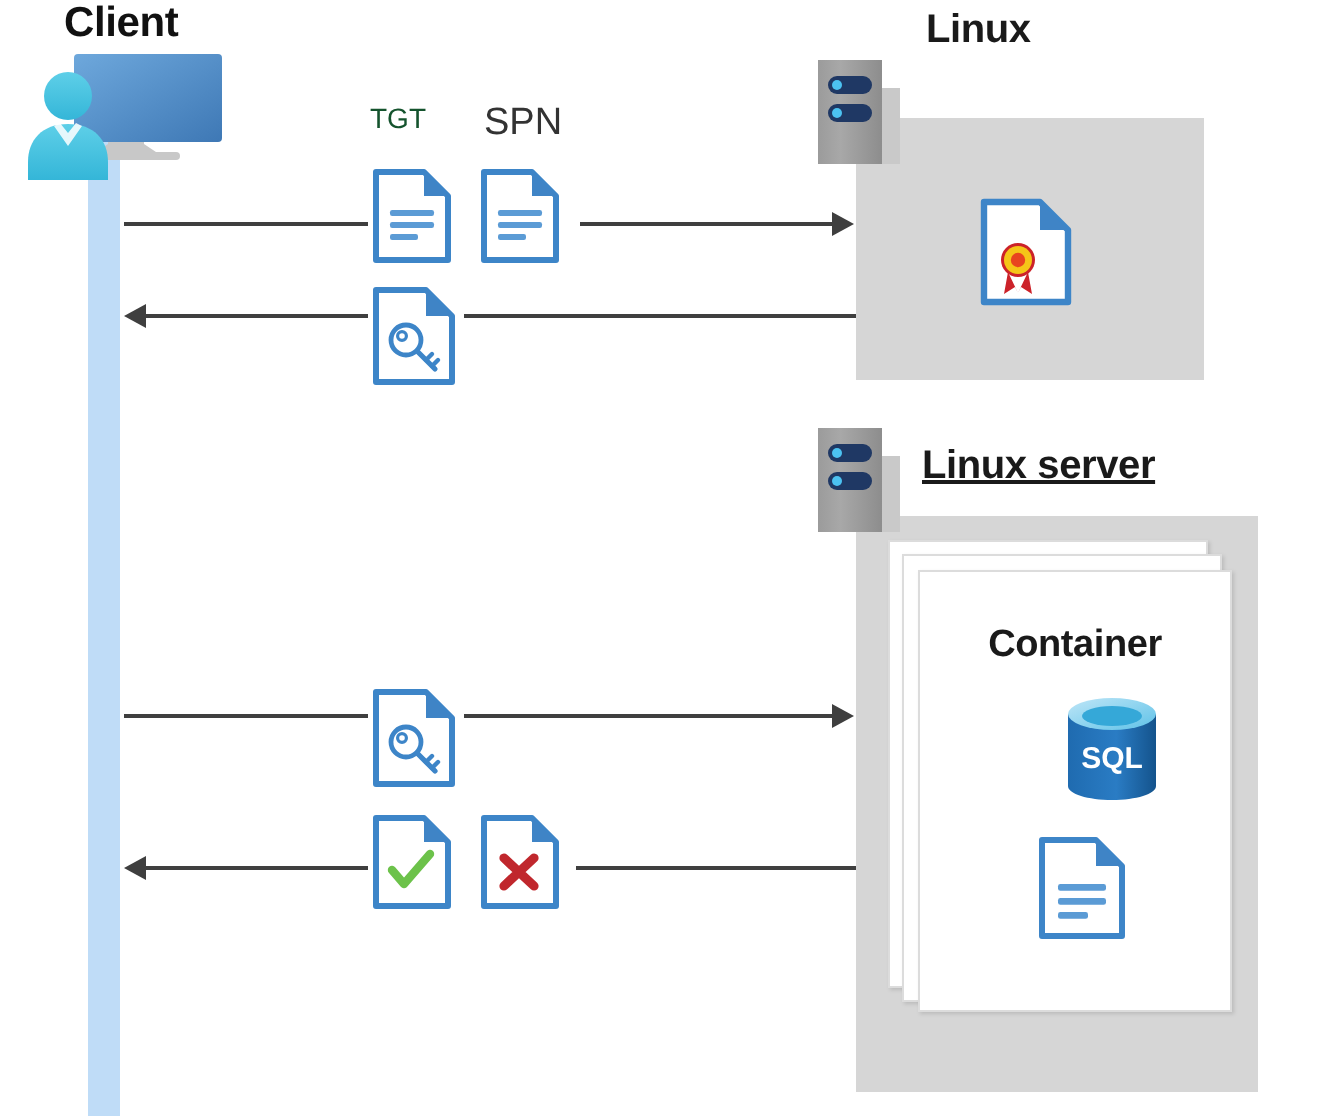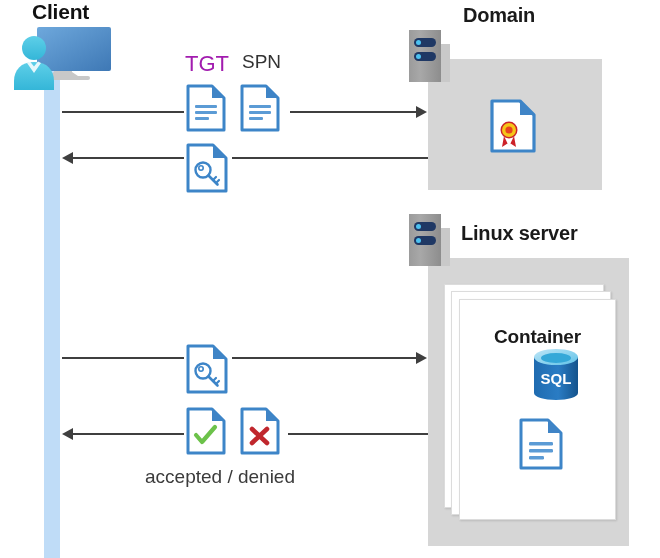--- a/index.html
+++ b/index.html
@@ -49,38 +49,39 @@
     line-height: 26px;
     letter-spacing: -0.2px;
   }
   .title-linux {
     left: 461px;
     top: 222px;
     font-size: 20px;
     font-weight: bold;
     color: #1a1a1a;
     letter-spacing: -0.2px;
+    text-decoration: underline;
   }
   .title-container {
     left: 0px;
     right: 0px;
     top: 26px;
     text-align: center;
     font-size: 19px;
     font-weight: bold;
     color: #1a1a1a;
     letter-spacing: -0.2px;
   }
 
   
   .lbl-tgt {
     left: 185px;
     top: 51px;
-    font-size: 22px;
-    color: #a21caf;
+    font-size: 14px;
+    color: #14532d;
   }
   .lbl-spn {
     left: 242px;
     top: 51px;
     font-size: 19px;
     color: #333333;
     text-align: right;
   }
   .lbl-accepted {
     left: 145px;
@@ -135,21 +136,21 @@
     height: 5px;
     border-radius: 50%;
     background: #4cc2f1;
   }
   .rack .bay1 { top: 8px; }
   .rack .bay2 { top: 22px; }
   .rack-dc { left: 409px; top: 30px; }
   .rack-linux { left: 409px; top: 214px; }
 
   
-  .stack { left: 444px; top: 284px; width: 170px; height: 234px; text-decoration: underline; }
+  .stack { left: 444px; top: 270px; width: 170px; height: 234px; text-decoration: underline; }
   .card {
     position: absolute;
     background: #ffffff;
     border: 1px solid #dcdcdc;
     box-shadow: 1px 1px 2px rgba(0,0,0,0.13);
   }
   .card3 { left: 0px;  top: 0px;  width: 158px; height: 222px; }
   .card2 { left: 7px;  top: 7px;  width: 158px; height: 222px; }
   .card1 { left: 15px; top: 15px; width: 155px; height: 219px; }
 
@@ -241,21 +242,21 @@
     <div class="shadow"></div>
     <div class="bay bay1">
         <div class="led"></div>
       </div>
     <div class="bay bay2">
         <div class="led"></div>
       </div>
   </div>
 
   <div class="abs title-dc">
-    <div>Domain</div>
+    <div>Linux</div>
   </div>
 
   <div class="abs icon-cert">
     <svg width="46" height="54" viewBox="0 0 46 54">
       <path d="M2 2 h28 l14 14 v36 h-42 z" fill="#ffffff" stroke="#3d85c8" stroke-width="3.2" stroke-linejoin="round"></path>
       <path d="M30 2 l14 14 h-14 z" fill="#3f84c6"></path>
       <circle cx="19" cy="31" r="8.5" fill="#cc2229"></circle>
       <circle cx="19" cy="31" r="7" fill="#f5c518"></circle>
       <circle cx="19" cy="31" r="3.6" fill="#e8441f"></circle>
       <path d="M14 37 l-2 11 l5.5 -3.5 l1.5 3 z" fill="#cc2229"></path>
@@ -386,15 +387,14 @@
   </div>
 
   <div class="abs icon-no">
     <svg width="40" height="48" viewBox="0 0 40 48">
       <path d="M2 2 h24 l12 12 v32 h-36 z" fill="#ffffff" stroke="#3d85c8" stroke-width="3" stroke-linejoin="round"></path>
       <path d="M26 2 l12 12 h-12 z" fill="#3f84c6"></path>
       <path d="M12 22 l15 14 M27 22 l-15 14" fill="none" stroke="#c0272d" stroke-width="4.6" stroke-linecap="round"></path>
     </svg>
   </div>
 
-  <div class="abs lbl-accepted">accepted / denied</div>
 
 </div>
 
 </body></html>

